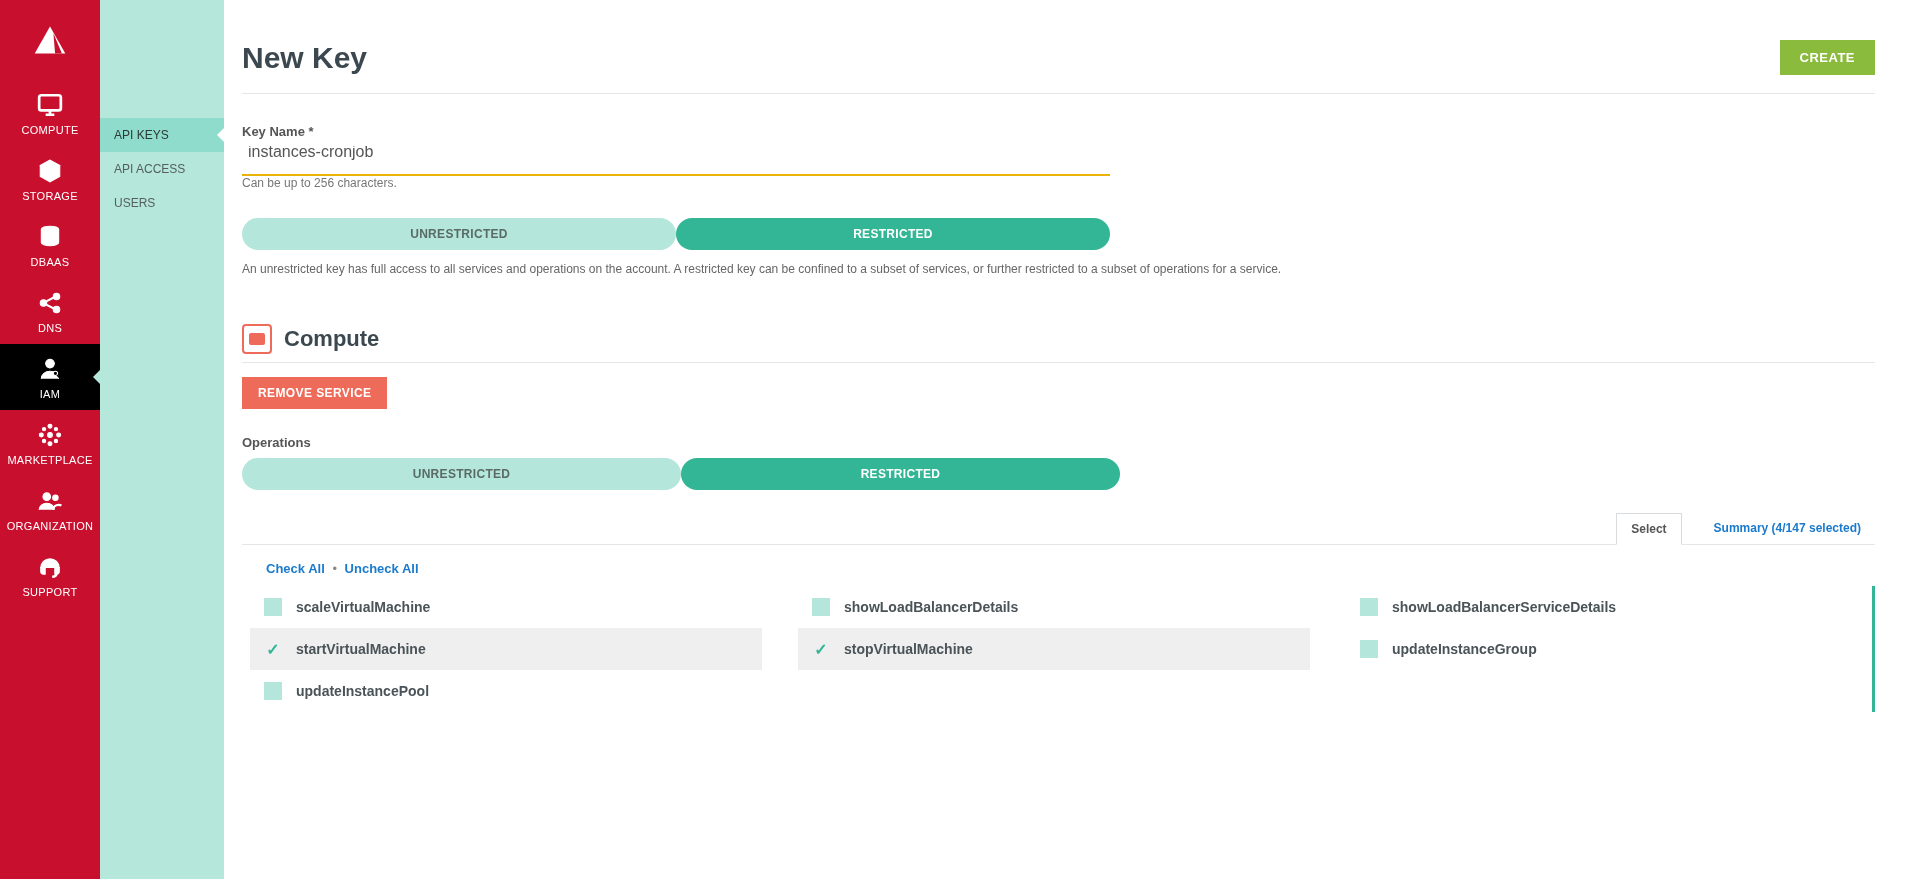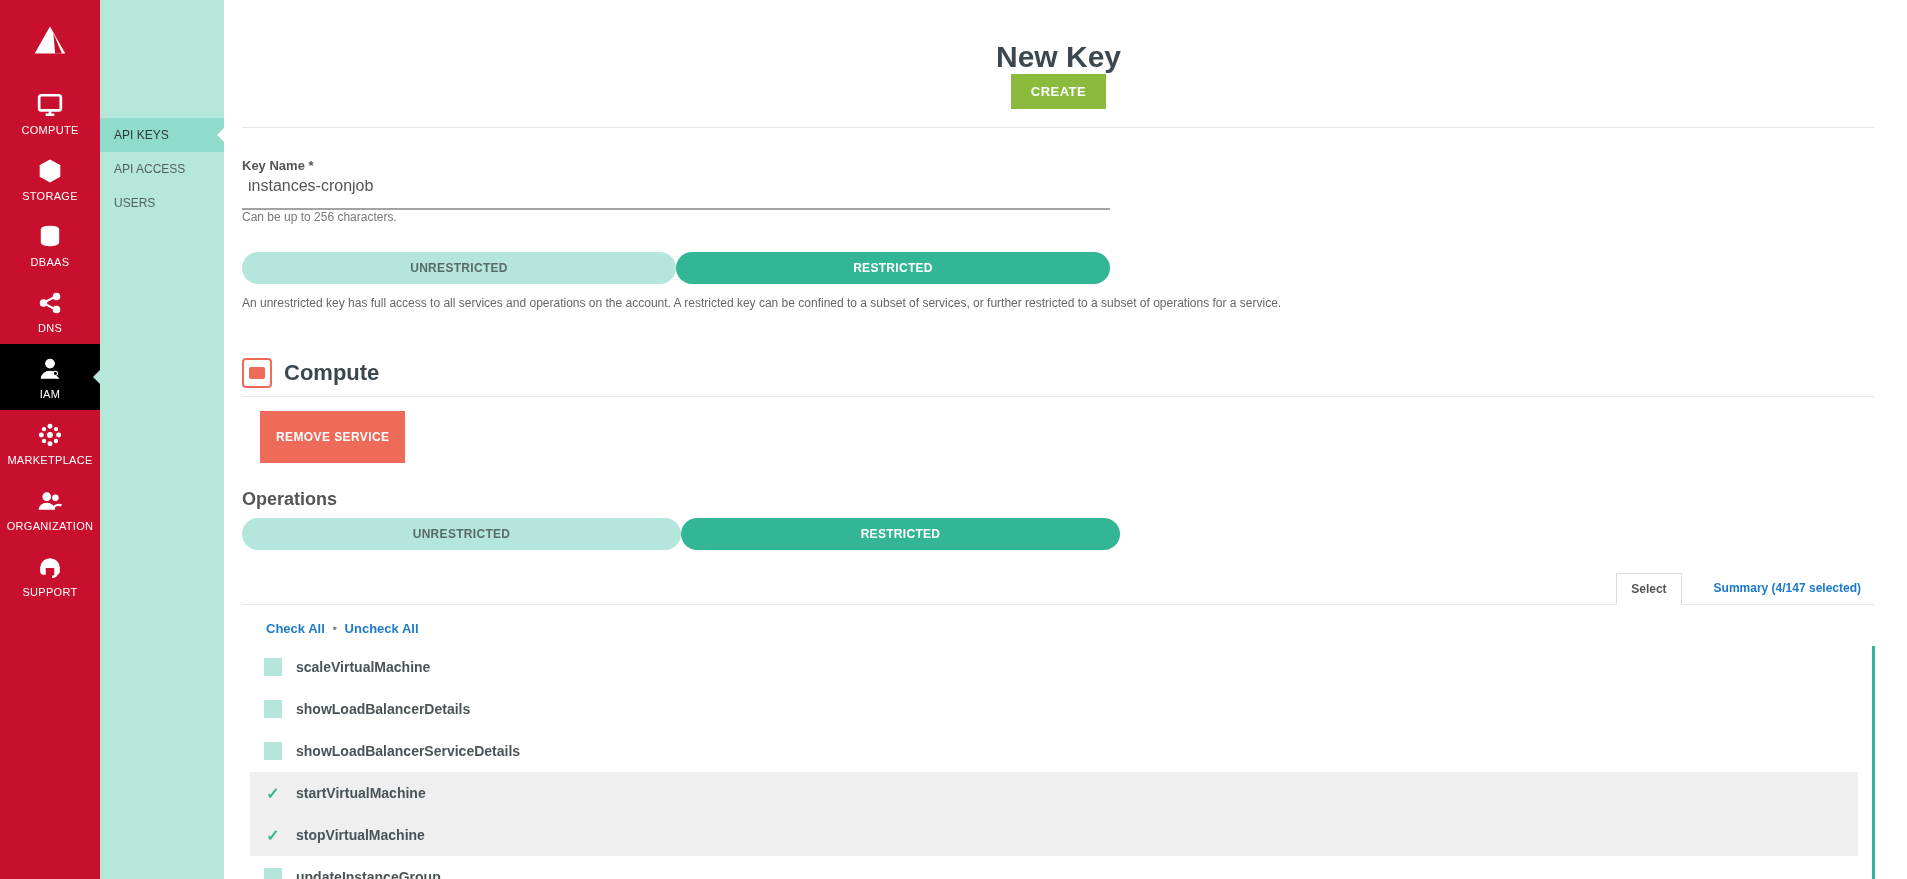--- a/index.html
+++ b/index.html
@@ -108,21 +108,20 @@
     overflow-y: auto;
     padding: 40px 32px 0 18px;
     position: relative;
   }
   .titlebar {
     display: flex;
     align-items: center;
     justify-content: space-between;
     border-bottom: 1px solid #e4e6e9;
     padding-bottom: 18px;
-    flex-direction: column;
   }
   h1.page-title {
     font-size: 30px;
     font-weight: 600;
     color: #3c4850;
     margin: 0;
   }
   .btn-primary {
     background: #8abb3d;
     color: #fff;
@@ -144,21 +143,21 @@
     display: block;
     font-size: 13px;
     color: #555;
     font-weight: 600;
     margin-bottom: 6px;
   }
   .text-input {
     width: 100%;
     height: 30px;
     border: none;
-    border-bottom: 2px solid #a3a3a3;
+    border-bottom: 2px solid #eab308;
     font-size: 16px;
     color: #555;
     padding: 0 6px 16px 6px;
     box-sizing: border-box;
     outline: none;
     background: transparent;
   }
   .hint {
     font-size: 12px;
     color: #777;
@@ -220,29 +219,28 @@
     color: #3c4850;
   }
   .btn-danger {
     display: inline-block;
     margin-top: 14px;
     background: #ee6b5a;
     color: #fff;
     font-size: 12px;
     font-weight: 600;
     letter-spacing: 0.4px;
-    padding: 19px 16px;
+    padding: 9px 16px;
     border: none;
     cursor: pointer;
     text-transform: uppercase;
-    margin-left: 18px;
   }
 
   .ops-label {
-    font-size: 18px;
+    font-size: 13px;
     font-weight: 600;
     color: #555;
     margin-top: 26px;
   }
   .pillbar.ops { max-width: 878px; margin-top: 8px; }
 
   
   .tabs-line {
     display: flex;
     justify-content: flex-end;
@@ -272,21 +270,21 @@
     margin: 16px 0 10px 24px;
     font-size: 13px;
     color: #1a7acc;
   }
   .bulk-actions a { color: #1a7acc; text-decoration: none; cursor: pointer; font-weight: 600;}
   .bulk-actions .dot { color: #888; margin: 0 4px; }
 
   
   .ops-grid {
     display: grid;
-    grid-template-columns: 1fr;
+    grid-template-columns: 1fr 1fr 1fr;
     column-gap: 36px;
     padding: 0 8px;
   }
   .op-row {
     display: flex;
     align-items: center;
     gap: 14px;
     height: 42px;
     padding-left: 14px;
     font-size: 14px;

